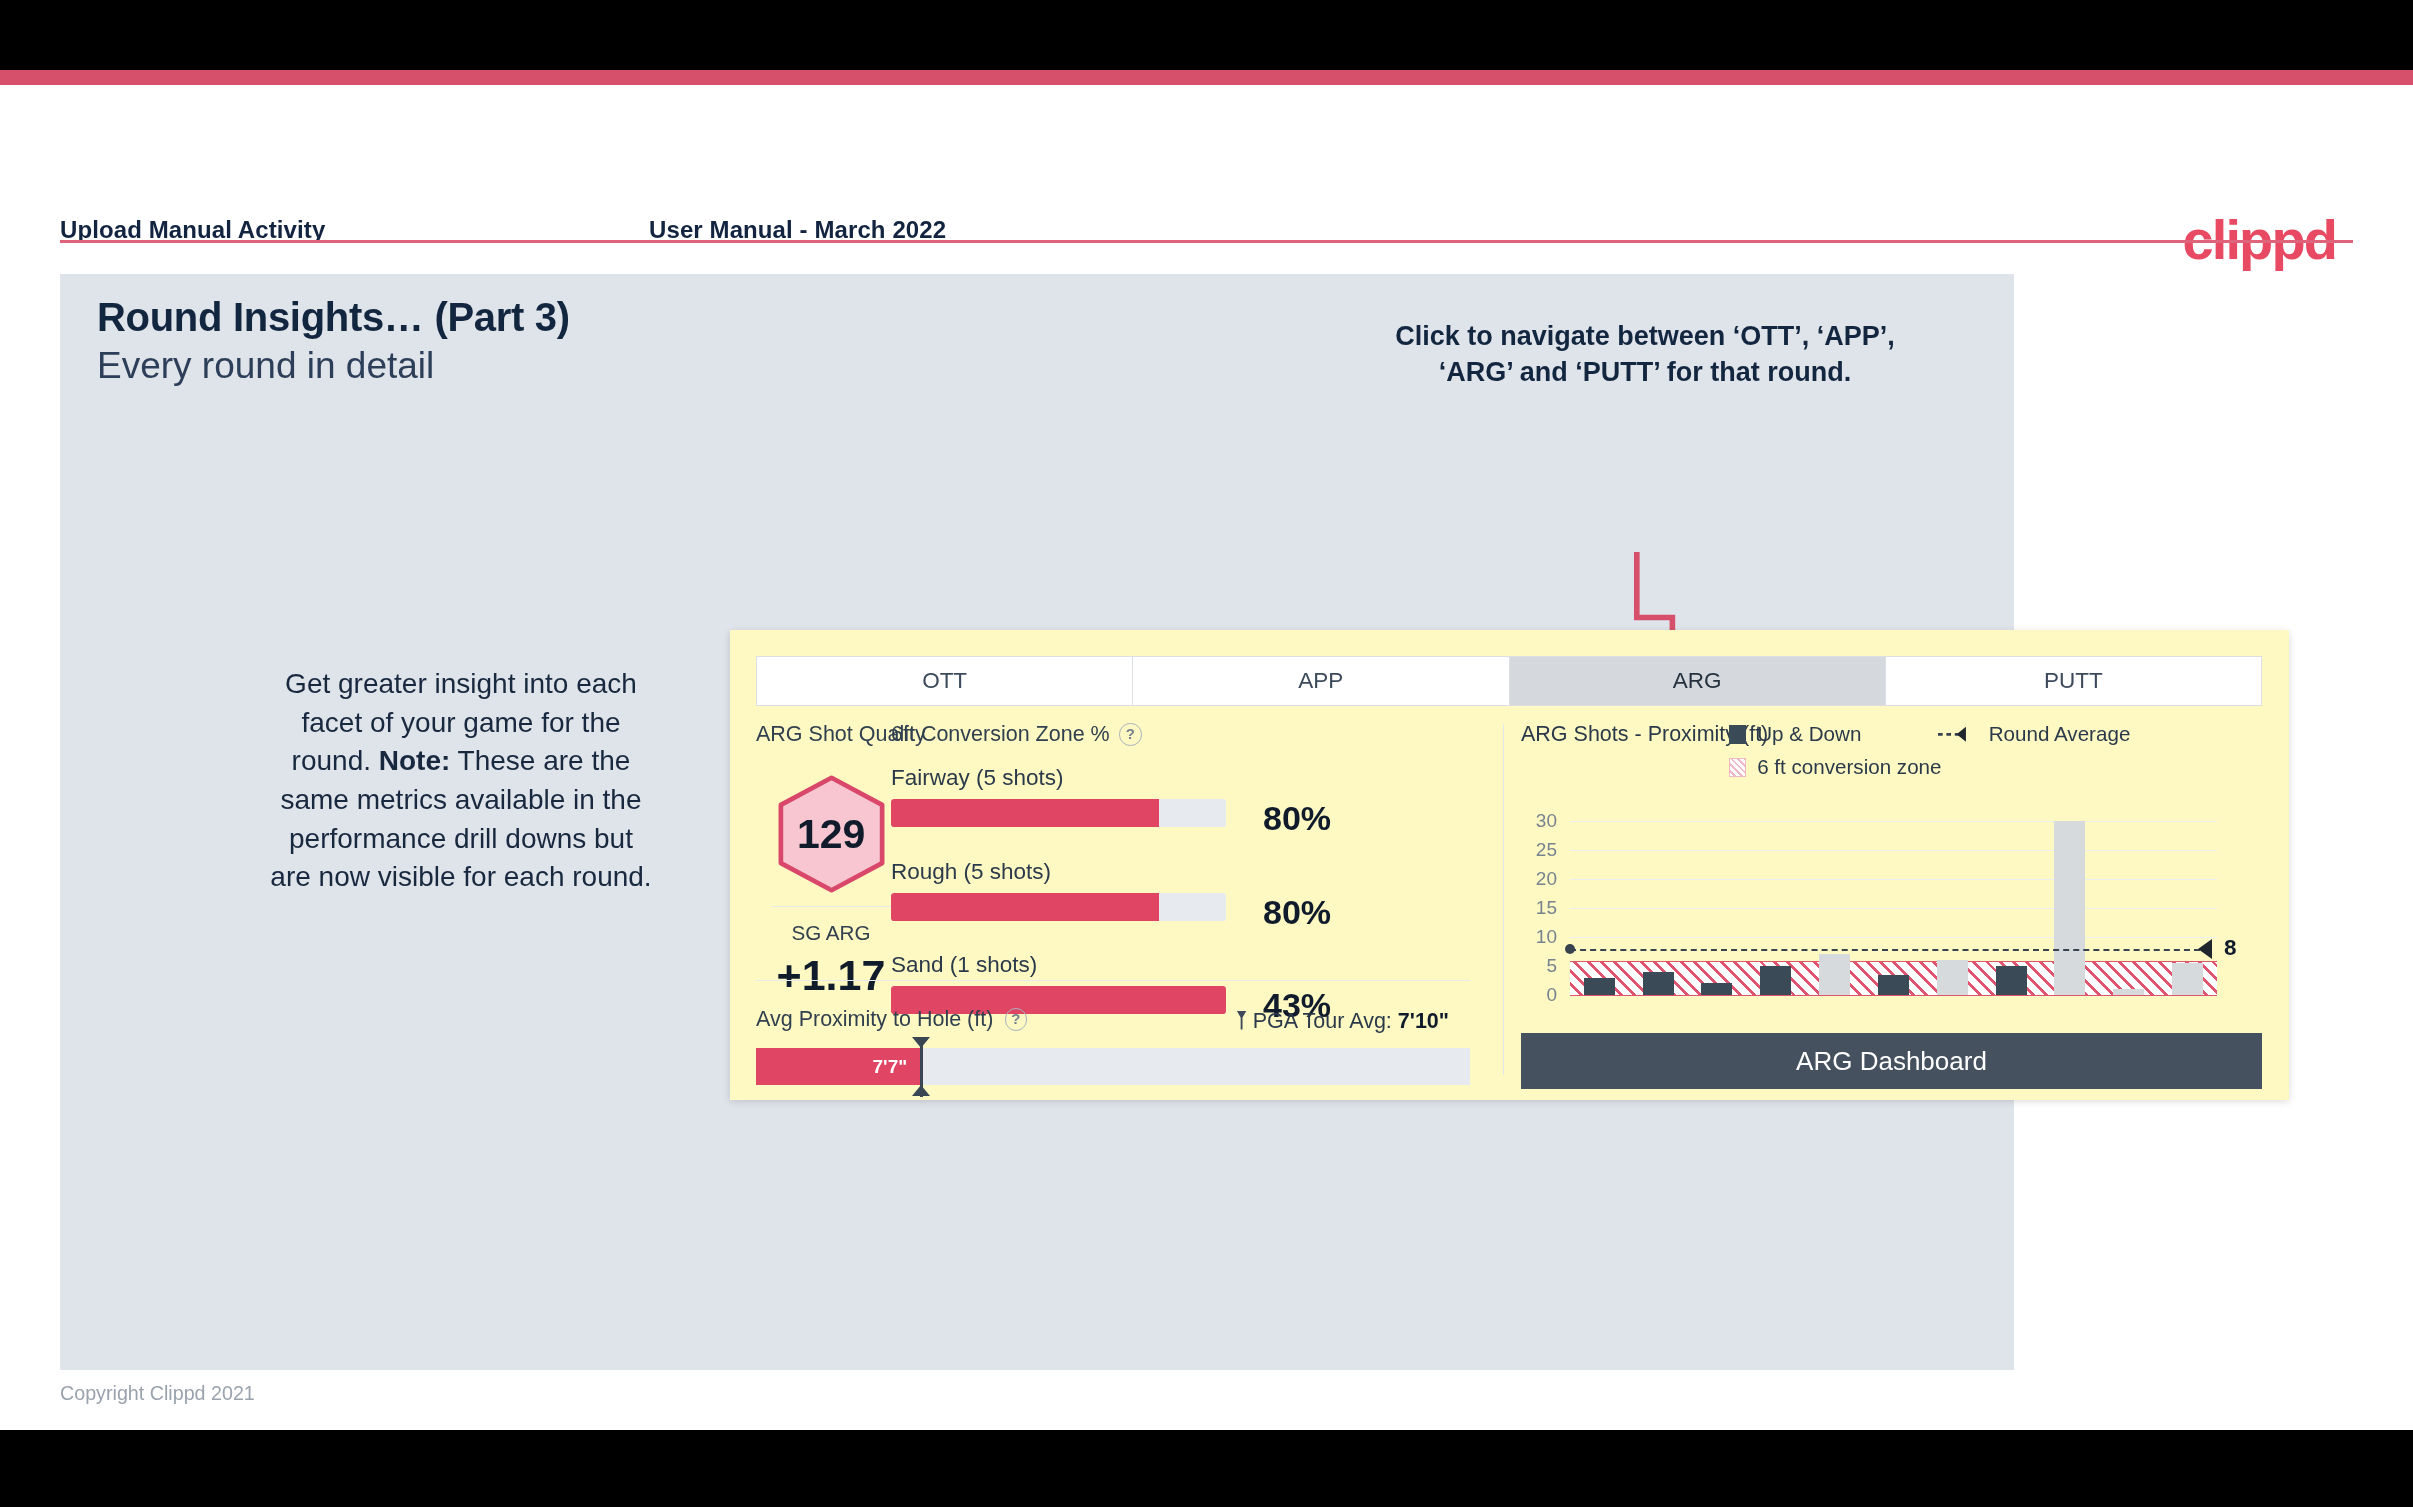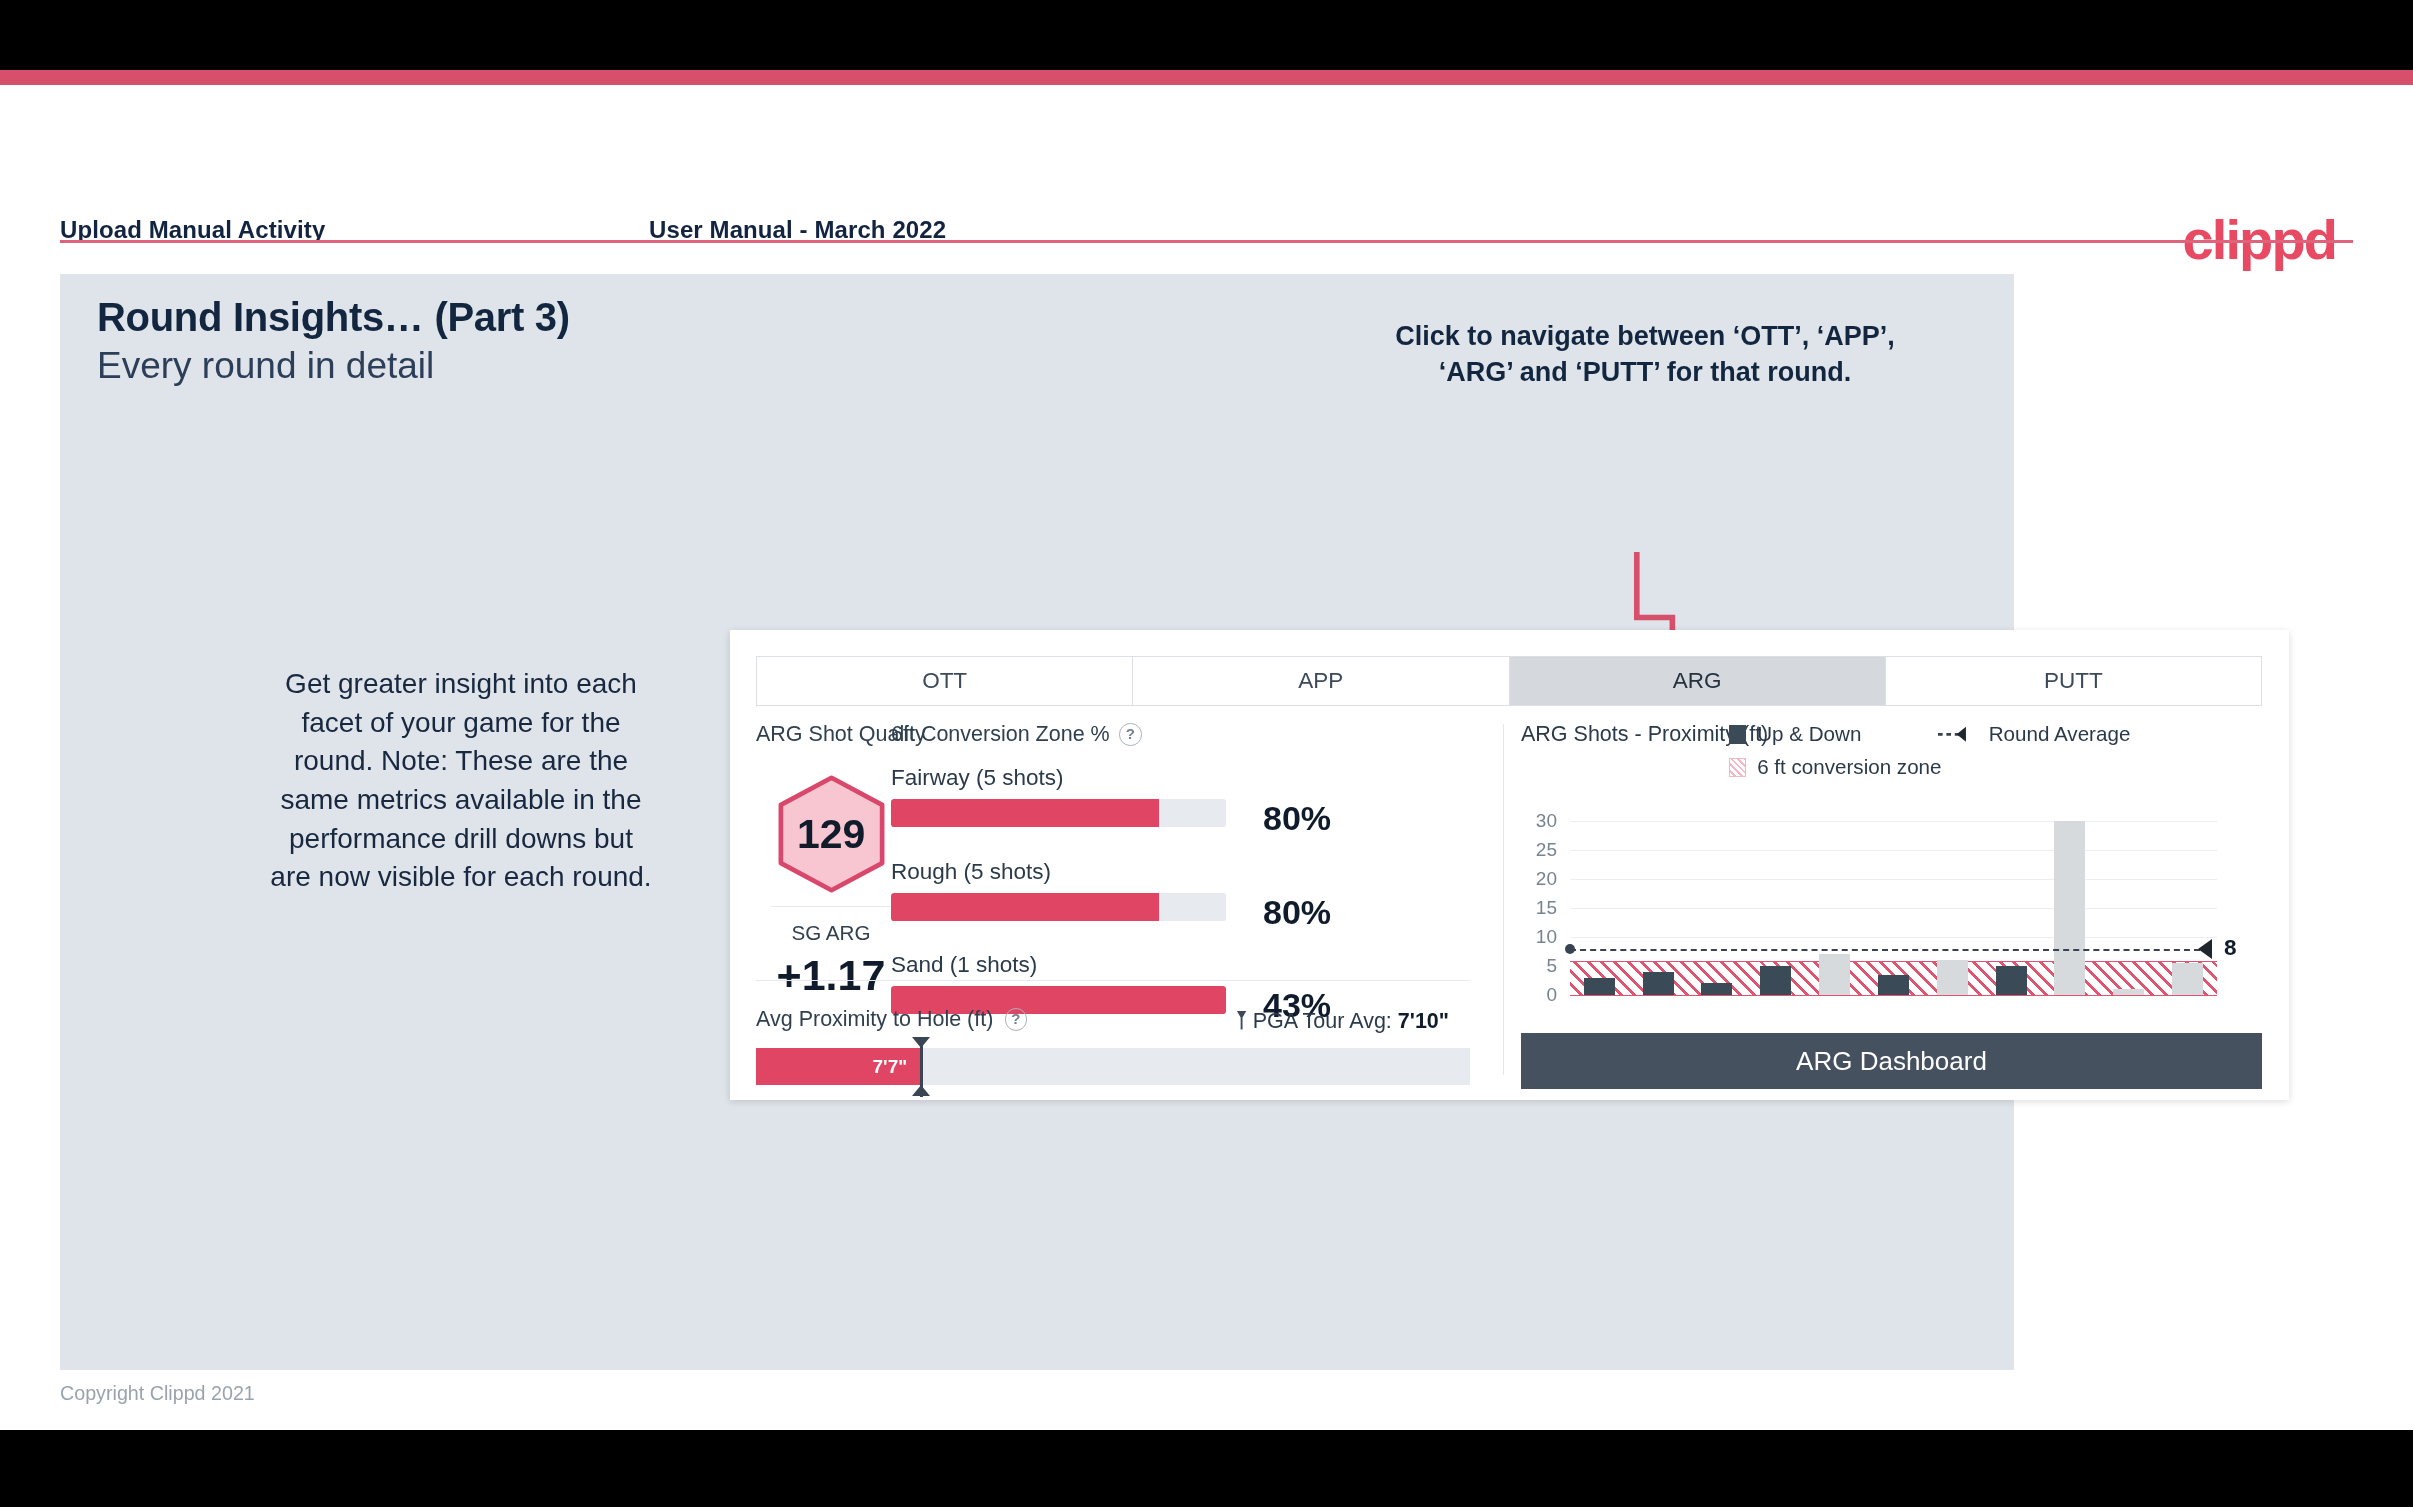--- a/index.html
+++ b/index.html
@@ -67,27 +67,27 @@
     line-height: 1.32;
   }
   .arrow-wrap { position: absolute; left: 1573px; top: 278px; width: 75px; height: 117px; }
 
   
   .left-note {
     position: absolute; left: 208px; top: 391px;
     width: 386px; text-align: center;
     font-size: 28px; color: #18283f; line-height: 1.38;
   }
-  .left-note b { font-weight: normal; }
+  .left-note b { font-weight: bold; }
 
   
   .card {
     position: absolute; left: 670px; top: 356px;
     width: 1559px; height: 470px;
-    background: #ffffff;
+    background: #fef9c3;
     box-shadow: 0 1.9px 7.5px rgba(0,0,0,.15);
   }
 
   
   .tabs {
     position: absolute; left: 26px; top: 26px;
     width: 1506px; height: 50px;
     display: flex;
     border: 0.9px solid #dcdfe4;
     background: #fff;

